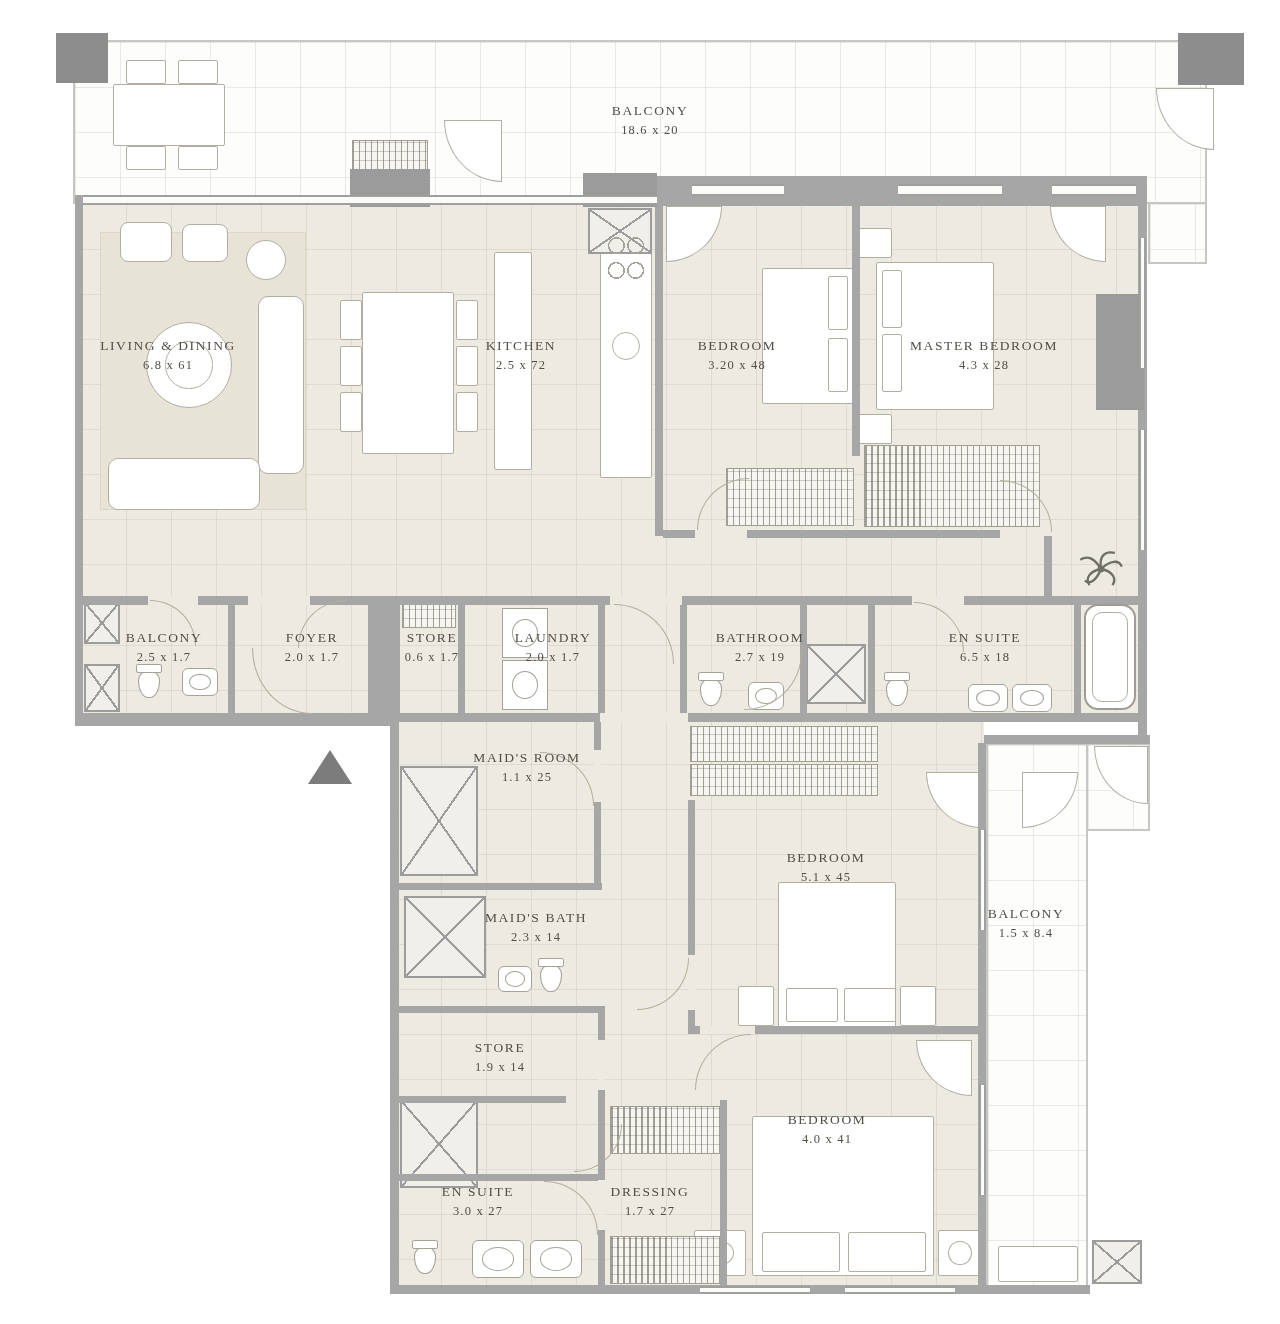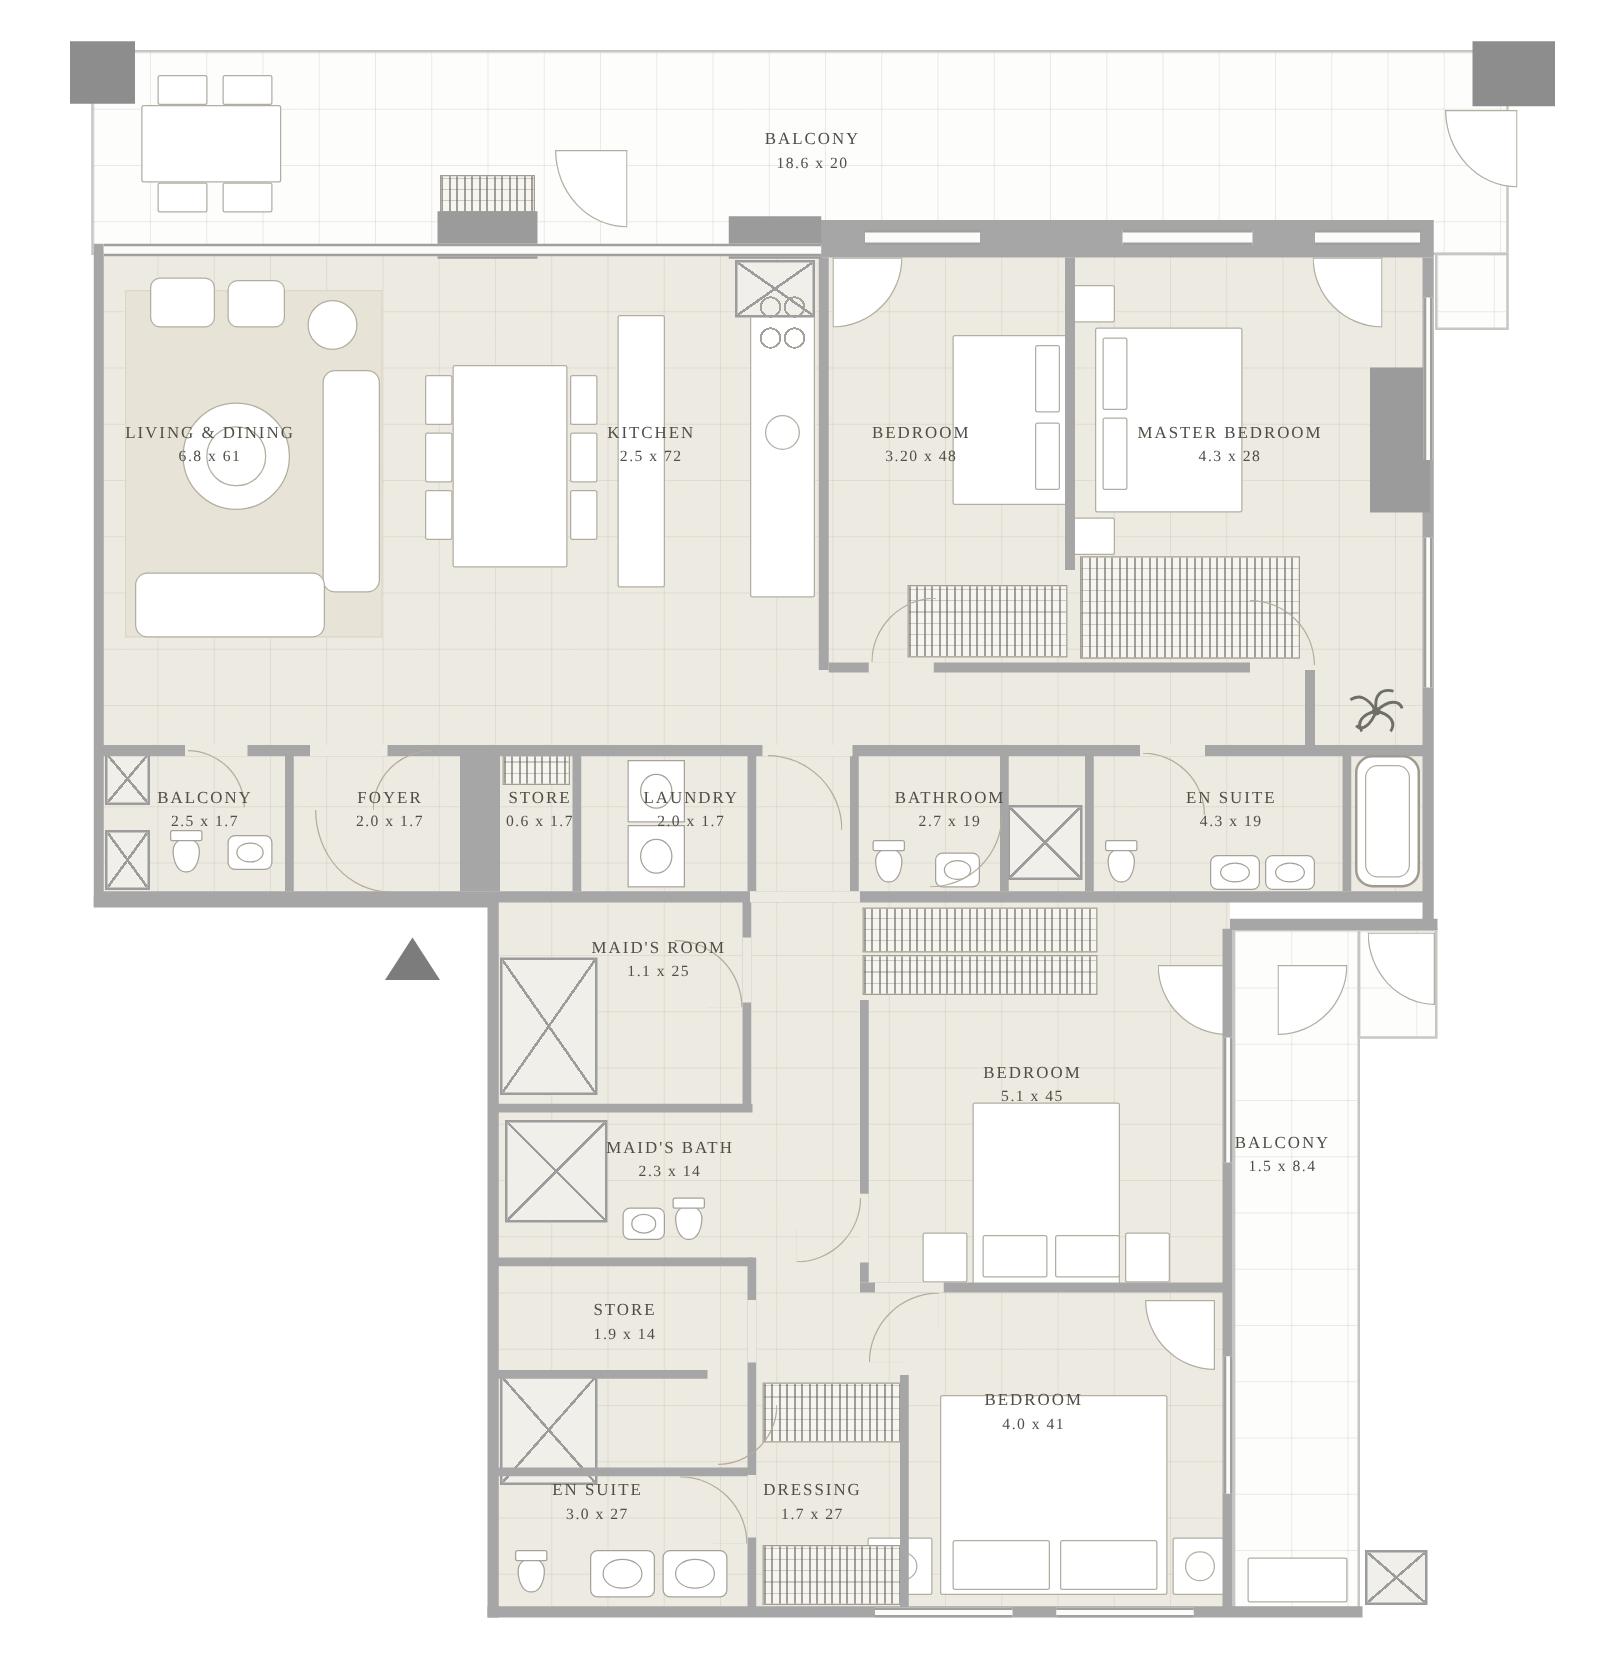--- a/index.html
+++ b/index.html
@@ -295,21 +295,21 @@
   <div class="room-label" style="left:553px;top:630px;">
     <div class="rl-name">LAUNDRY</div>
     <div class="rl-dims">2.0 x 1.7</div>
   </div>
   <div class="room-label" style="left:760px;top:630px;">
     <div class="rl-name">BATHROOM</div>
     <div class="rl-dims">2.7 x 19</div>
   </div>
   <div class="room-label" style="left:985px;top:630px;">
     <div class="rl-name">EN SUITE</div>
-    <div class="rl-dims">4.3 x 19</div>
+    <div class="rl-dims">6.5 x 18</div>
   </div>
   <div class="room-label" style="left:527px;top:750px;">
     <div class="rl-name">MAID'S ROOM</div>
     <div class="rl-dims">1.1 x 25</div>
   </div>
   <div class="room-label" style="left:536px;top:910px;">
     <div class="rl-name">MAID'S BATH</div>
     <div class="rl-dims">2.3 x 14</div>
   </div>
   <div class="room-label" style="left:826px;top:850px;">

